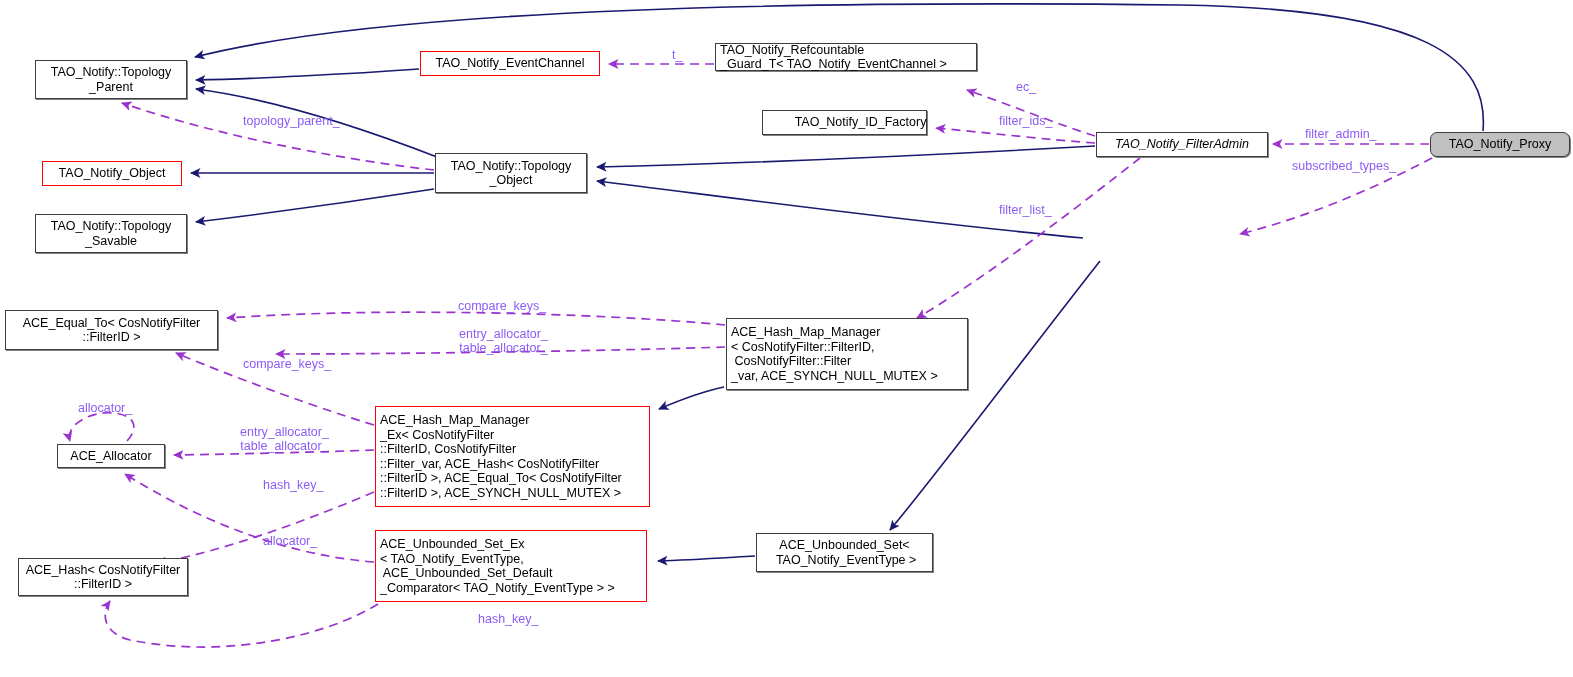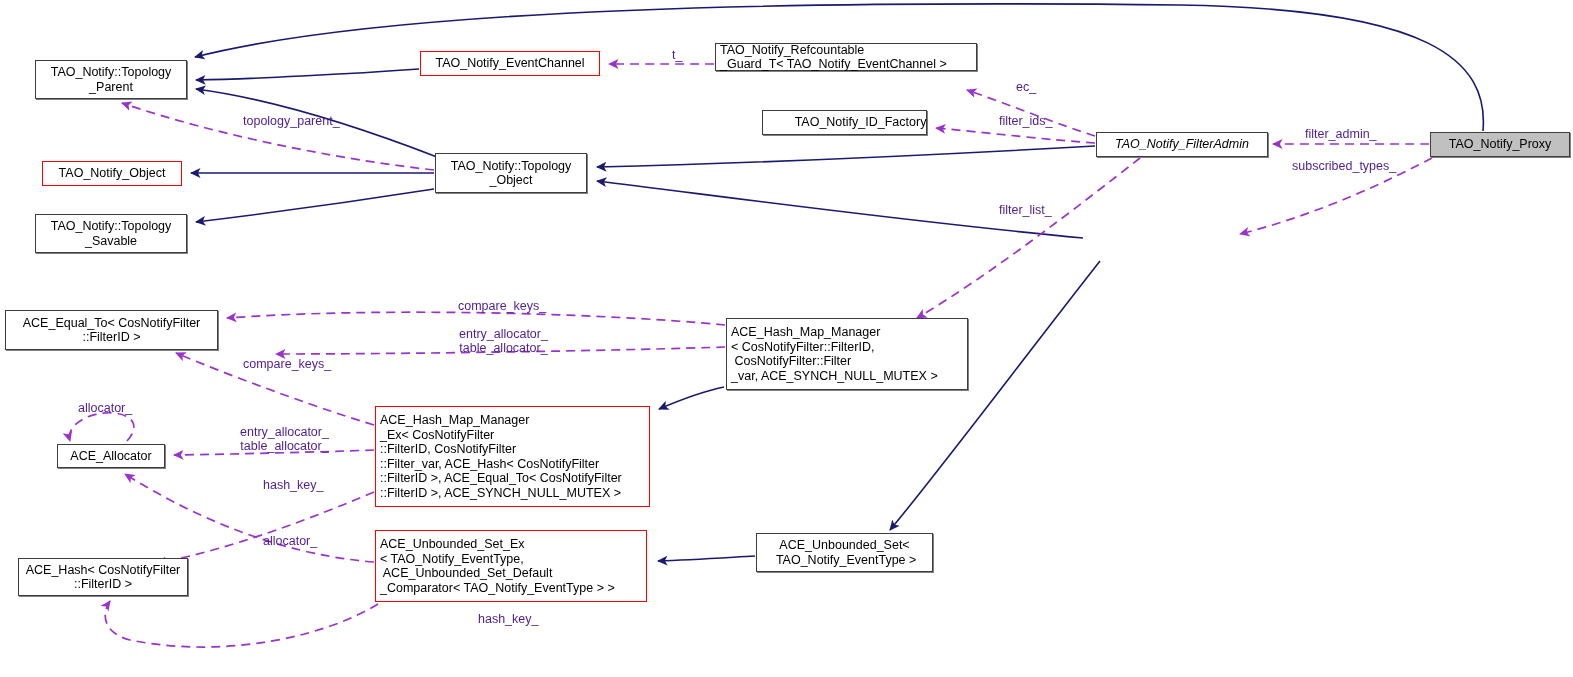--- a/index.html
+++ b/index.html
@@ -47,21 +47,21 @@
     background: #c0c0c0;
   }
   .node.leftal {
     justify-content: flex-start;
     text-align: left;
   }
   .edge-label {
     position: absolute;
     font-size: 12.5px;
     line-height: 14px;
-    color: #4c1d95;
+    color: #8b5cf6;
     white-space: pre;
     text-align: center;
     font-family: "Liberation Sans", sans-serif;
   }
 </style>
 </head>
 <body>
 
 <div id="diagram">
 
@@ -146,21 +146,21 @@
 _Object</div>
 
   <div class="node leftal" style="left:715px; top:43px; width:262px; height:28px;">TAO_Notify_Refcountable
 _Guard_T&lt; TAO_Notify_EventChannel &gt;</div>
 
   <div class="node" style="left:762px; top:110px; width:165px; height:25px;padding-left:36px;">TAO_Notify_ID_Factory</div>
 
   <div class="node" style="left:1096px; top:132px; width:172px; height:25px;font-style:italic;">TAO_Notify_FilterAdmin</div>
 
 
-  <div class="node current" style="left:1430px; top:132px; width:140px; height:25px;">TAO_Notify_Proxy</div>
+  <div class="node current" style="left:1430px; top:132px; width:140px; height:25px;border-radius:7px;">TAO_Notify_Proxy</div>
 
   <div class="node" style="left:5px; top:310px; width:213px; height:40px;">ACE_Equal_To&lt; CosNotifyFilter
 ::FilterID &gt;</div>
 
   <div class="node" style="left:57px; top:444px; width:108px; height:24px;">ACE_Allocator</div>
 
   <div class="node" style="left:18px; top:558px; width:170px; height:38px;">ACE_Hash&lt; CosNotifyFilter
 ::FilterID &gt;</div>
 
   <div class="node leftal" style="left:726px; top:318px; width:242px; height:72px;">ACE_Hash_Map_Manager

